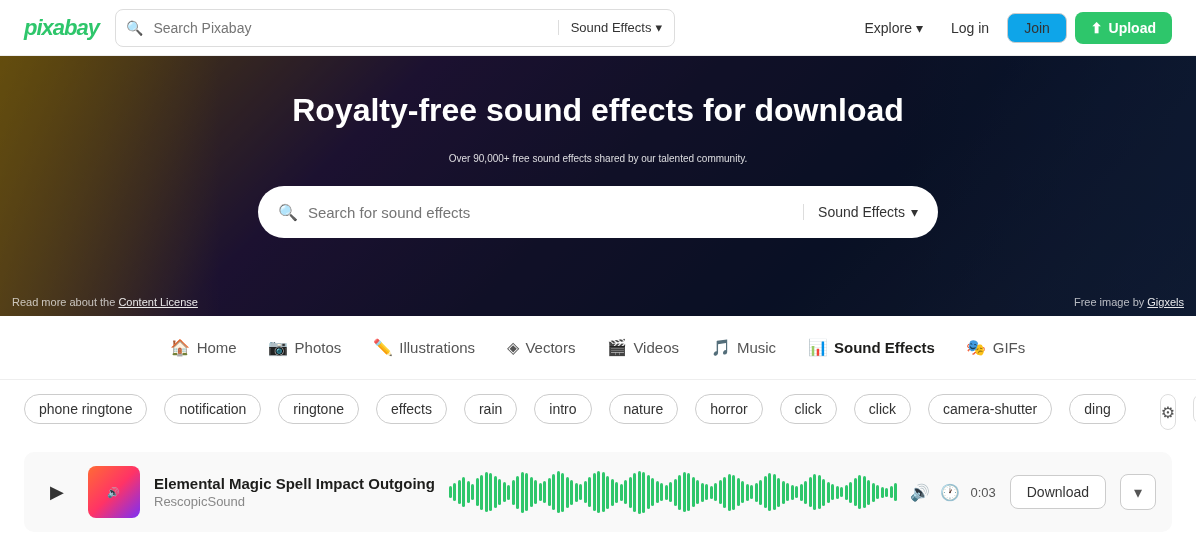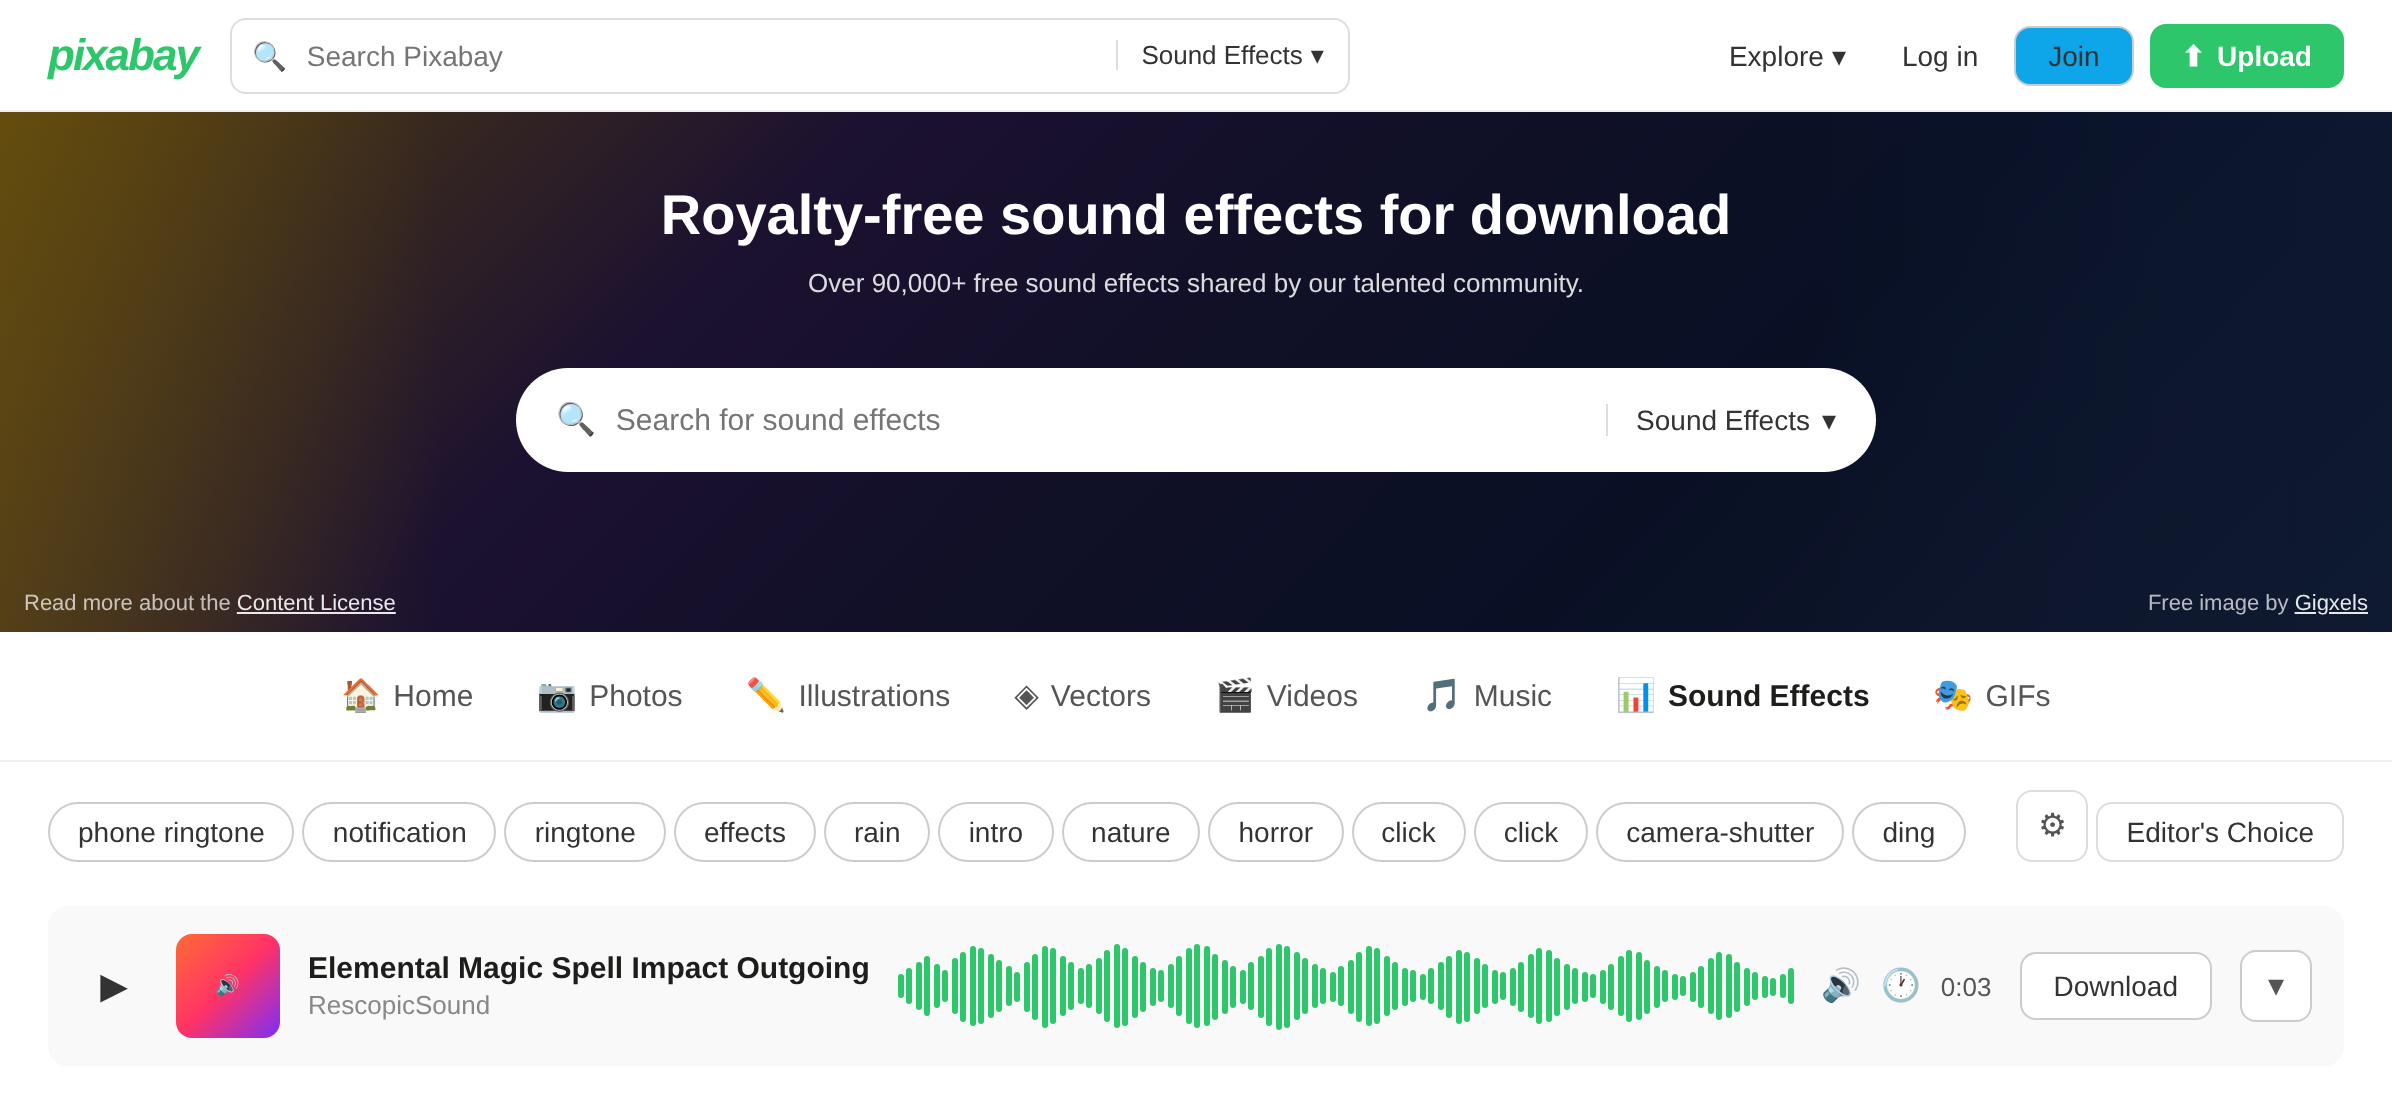--- a/index.html
+++ b/index.html
@@ -138,30 +138,30 @@
     }
     .hero-content {
       position: relative;
       z-index: 2;
       display: flex;
       flex-direction: column;
       align-items: center;
       padding-top: 36px;
     }
     .hero-title {
-      font-size: 28px;
+      font-size: 32px;
       font-weight: 700;
       color: #fff;
       text-align: center;
-      margin-bottom: 10px;
+      margin-bottom: 24px;
     }
     .hero-subtitle {
-      font-size: 13px;
+      font-size: 10px;
       color: rgba(255,255,255,0.85);
-      margin-bottom: 35px;
+      margin-bottom: 22px;
     }
     .hero-search-bar {
       display: flex;
       align-items: center;
       background: #fff;
       border-radius: 50px;
       height: 52px;
       width: 680px;
       max-width: 90vw;
       padding: 0 20px;
@@ -231,23 +231,23 @@
     }
     .nav-tab.active {
       color: #1d1d1b;
       font-weight: 700;
     }
     .nav-tab-icon { font-size: 16px; }
 
     
     .filter-row {
       display: flex;
-      align-items: flex-end;
+      align-items: flex-start;
       padding: 14px 24px;
-      gap: 4px;
+      gap: 17px;
       background: #fff;
       flex-wrap: nowrap;
       overflow-x: auto;
     }
     .tag {
       border: 1.5px solid #ccc;
       border-radius: 20px;
       padding: 6px 14px;
       font-size: 14px;
       color: #333;

